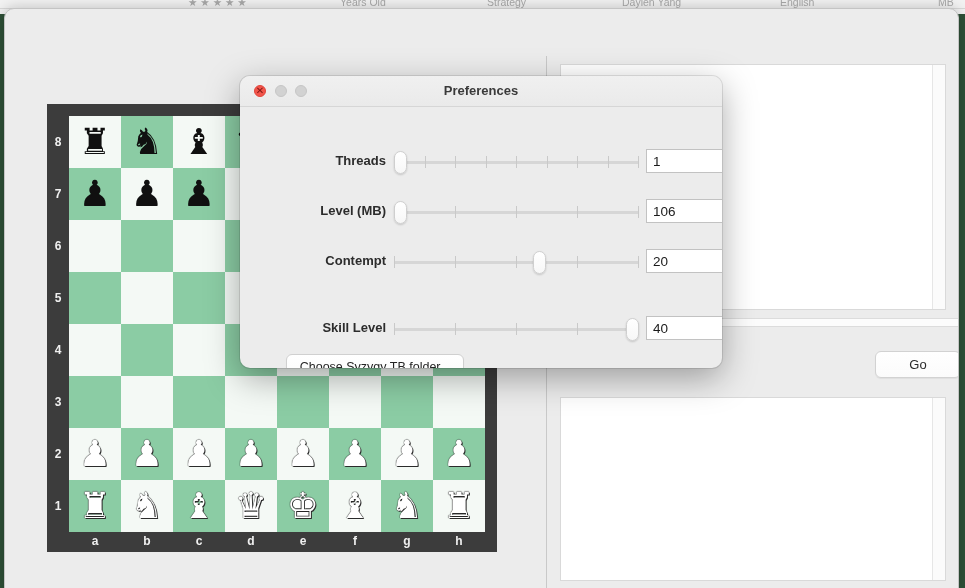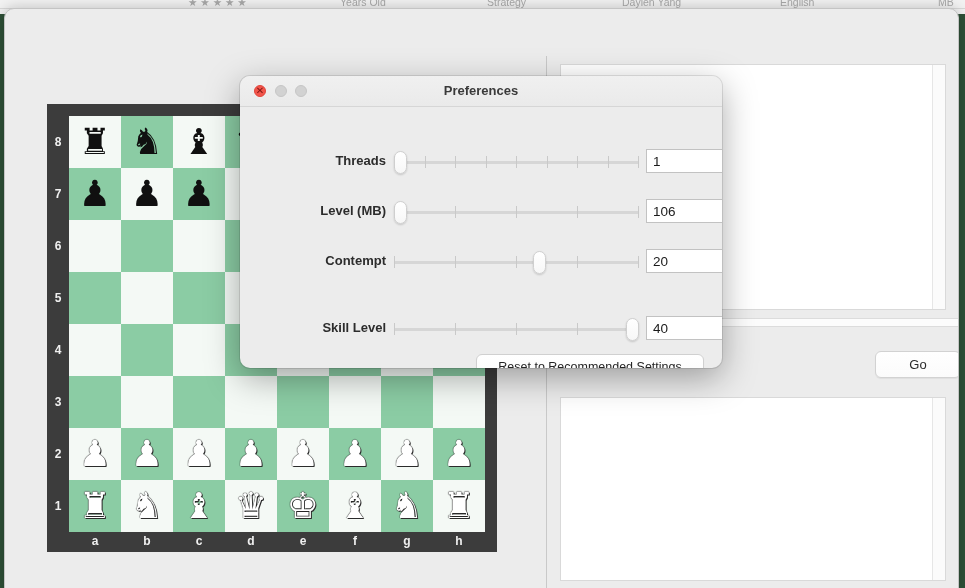--- a/index.html
+++ b/index.html
@@ -539,15 +539,15 @@
             <div class="tick" style="left: 61px;"></div>
             <div class="tick" style="left: 122px;"></div>
             <div class="tick" style="left: 183px;"></div>
             <div class="tick" style="left: 244px;"></div>
             <div class="thumb" style="left: 232px;"></div>
           </div>
           <div class="pref-value">40</div>
         </div>
       </div>
 
-    <div class="pref-btn" id="btn-reset">Reset to Recommended Settings</div>
+    <div class="pref-btn" id="btn-syzygy">Choose Syzygy TB folder...</div>
   </div>
 </div>
 
 </body></html>

